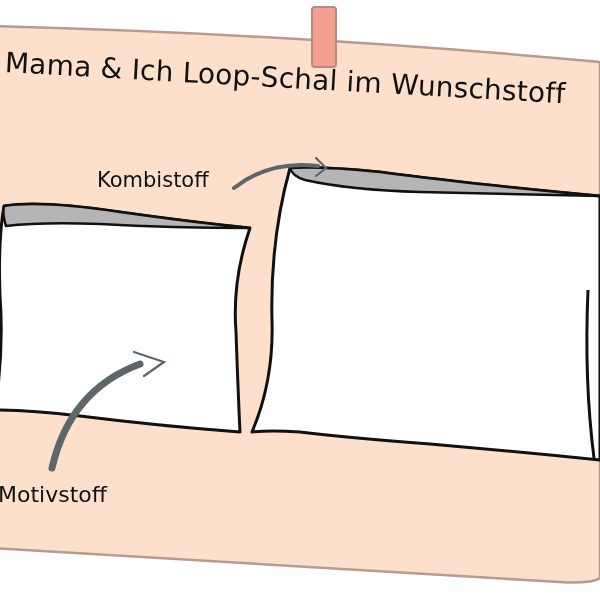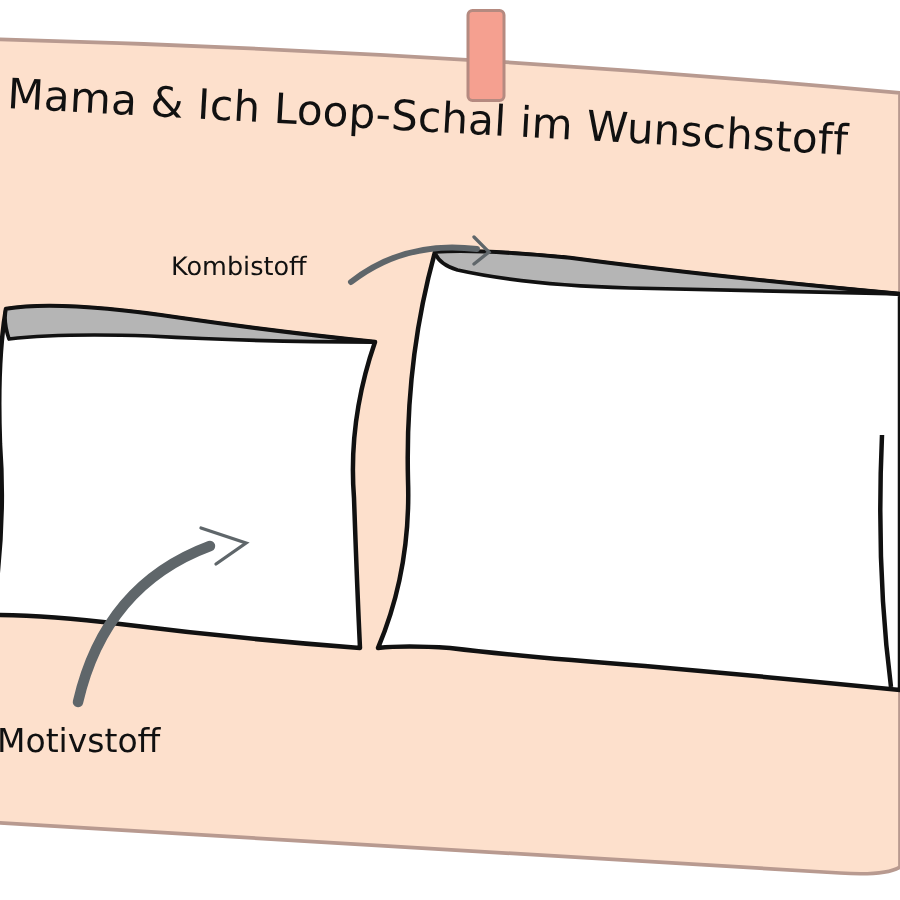--- a/index.html
+++ b/index.html
@@ -1,20 +1,20 @@
 <!DOCTYPE html>
 <html><head>
   <meta charset="utf-8">
   <style>
     html, body { margin: 0; padding: 0; }
     body { width: 600px; height: 600px; background: #ffffff; position: relative; overflow: hidden; font-family: "DejaVu Sans", sans-serif; }
     #canvas { position: absolute; left: 0; top: 0; width: 600px; height: 600px; }
     .label { position: absolute; color: #111; white-space: nowrap; }
     #title { left: 6px; top: 46px; font-size: 28px; transform: rotate(3.2deg); transform-origin: left top; letter-spacing: 0.2px; }
-    #kombi { left: 114px; top: 168px; font-size: 17px; }
+    #kombi { left: 97px; top: 168px; font-size: 21px; }
     #motiv { left: -2px; top: 482px; font-size: 22px; }
   </style>
 </head>
 <body>
 
 <svg id="canvas" viewBox="0 0 600 600" xmlns="http://www.w3.org/2000/svg">
 
   <path d="M -10 26 Q 300 34 600 62 L 600 578 Q 590 584 560 582 Q 280 566 -10 548 Z" fill="#fde0cc" stroke="#b89a90" stroke-width="2.5"></path>
 
   <rect x="312" y="7" width="24" height="60" rx="3" fill="#f5a090" stroke="#b58a80" stroke-width="2"></rect>

